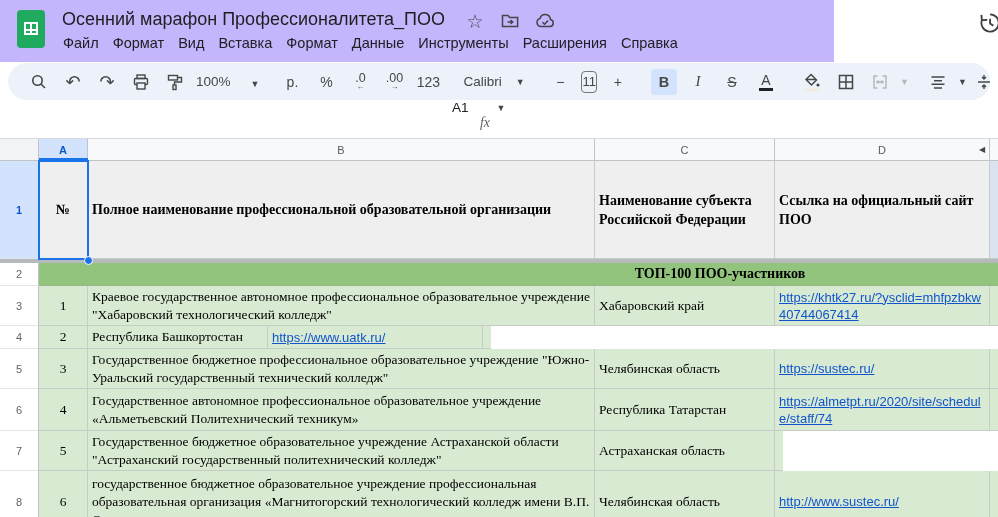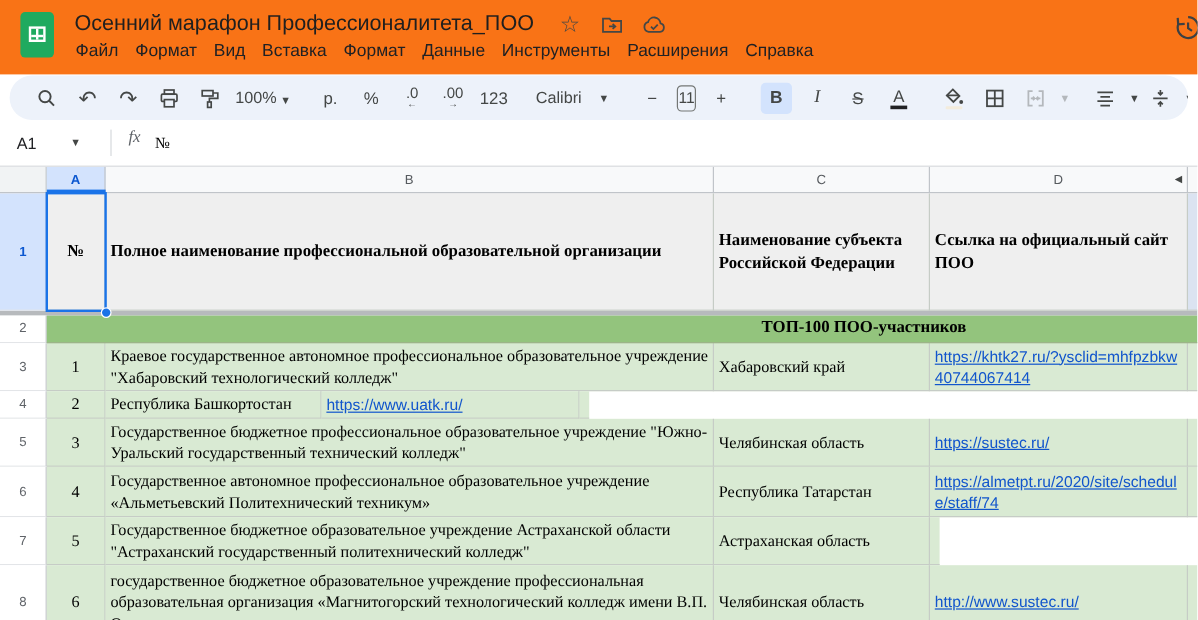--- a/index.html
+++ b/index.html
@@ -1,20 +1,20 @@
 <!DOCTYPE html>
 <html><head>
 <meta charset="utf-8">
 <style>
   * { box-sizing: border-box; margin: 0; padding: 0; }
   html,body { width: 998px; height: 517px; overflow: hidden; background: #fff;
     font-family: "Liberation Sans", sans-serif; position: relative; }
 
   
-  .titlebar { position: absolute; left:0; top:0; width:998px; height:62px; background:#f97316; }
+  .titlebar { position: absolute; left:0; top:0; width:834px; height:62px; background:#c4b5fd; }
   .logo { position:absolute; left:17px; top:10px; width:28px; height:38px; background:#1faa5f;
     border-radius:4px; }
   .logo .grid { position:absolute; left:7px; top:12px; width:14px; height:13px; background:#1faa5f;
     border:2px solid #fff; }
   .logo .grid::before { content:""; position:absolute; left:0; top:4.5px; width:10px; height:2px; background:#fff; }
   .logo .grid::after  { content:""; position:absolute; left:4px; top:0; width:2px; height:9px; background:#fff; }
   .doc-title { position:absolute; left:62px; top:9px; font-size:18px; color:#1f1f1f; white-space:nowrap; }
   .title-icons { position:absolute; left:464px; top:10px; display:flex; gap:13px; align-items:center; color:#444746; }
   .ticon { width:22px; height:22px; display:flex; align-items:center; justify-content:center; font-size:19px; }
   .menubar { position:absolute; left:56px; top:32px; display:flex; }
@@ -23,36 +23,36 @@
 
   
   .toolbar { position:absolute; left:8px; top:63px; width:982px; height:37px; background:#edf2fa;
     border-radius:21px; display:flex; align-items:center; overflow:hidden; color:#444746; padding-left:14px; }
   .tbtn { height:26px; min-width:26px; display:flex; align-items:center; justify-content:center;
     border-radius:4px; margin:0 4px; font-size:14px; color:#444746; }
   .tbtn.active { background:#d3e3fd; }
   .tsep { width:1px; height:20px; background:#c4c7c5; margin:0 6px; }
   .caret { font-size:9px; color:#444746; margin-left:3px; }
   .caret.dim { color:#b4b8bc; }
-  .zoomsel { font-size:13.5px; margin:0 4px; display:flex; align-items:flex-end; }
+  .zoomsel { font-size:13.5px; margin:0 4px; display:flex; align-items:flex-end;gap:17px; }
   .fontsel { font-size:13.5px; margin:0 6px; display:flex; align-items:center; min-width:62px; }
   .fsize-box { width:30px; height:22px; border:1px solid #747775; border-radius:4px; display:flex;
     align-items:center; justify-content:center; font-size:13px; margin:0 4px; background:#fff0; }
   .b-bold { font-weight:bold; font-size:14.5px; }
   .b-italic { font-style:italic; font-family:"Liberation Serif", serif; font-size:15px; }
   .b-strike { text-decoration:line-through; font-size:14px; }
   .b-color { font-size:14px; line-height:1; display:flex; flex-direction:column; align-items:center; }
   .b-color .bar { width:14px; height:3px; background:#202124; margin-top:1px; }
   .numfmt { display:flex; flex-direction:column; align-items:center; font-size:12.5px; line-height:1; }
   .numfmt .ar { font-size:8px; margin-top:-1px; }
   .undo-glyph { font-size:18px; }
 
   
   .fbar { position:absolute; left:0; top:100px; width:968px; height:38px; background:#fff;
-    display:flex; align-items:center; }
+    display:flex; align-items:center;flex-direction:column; }
   .namebox { width:92px; padding-left:14px; display:flex; align-items:center; font-size:13.5px; color:#202124; }
   .fbar-sep { width:1px; height:22px; background:#d6d9dc; }
   .fx { font-family:"Liberation Serif", serif; font-style:italic; color:#5f6368; font-size:14px; margin:0 12px 8px 14px; }
   .fvalue { font-family:"Liberation Serif", serif; font-size:13px; color:#000; }
 
   
   .sheet { position:absolute; left:0; top:138px; width:998px; height:379px; overflow:hidden;
     border-top:1px solid #d6d9dc; }
   .colheads { position:relative; display:flex; height:22px; background:#f8f9fa; border-bottom:1px solid #c0c4c9; }
   .colhead { border-right:1px solid #c0c4c9; display:flex; align-items:center; justify-content:center;

